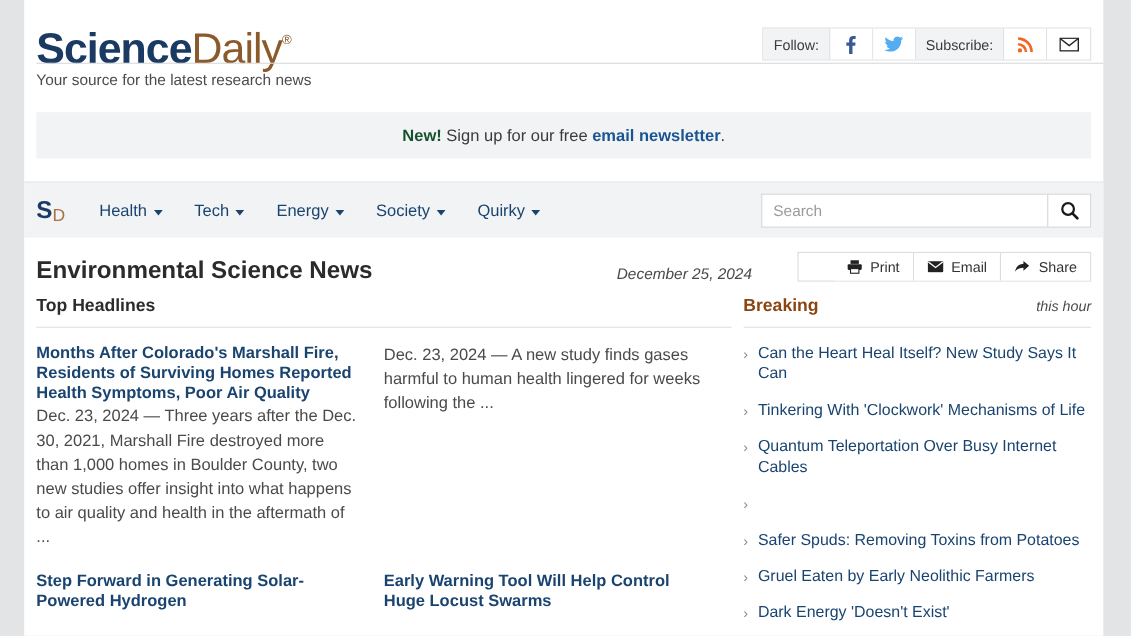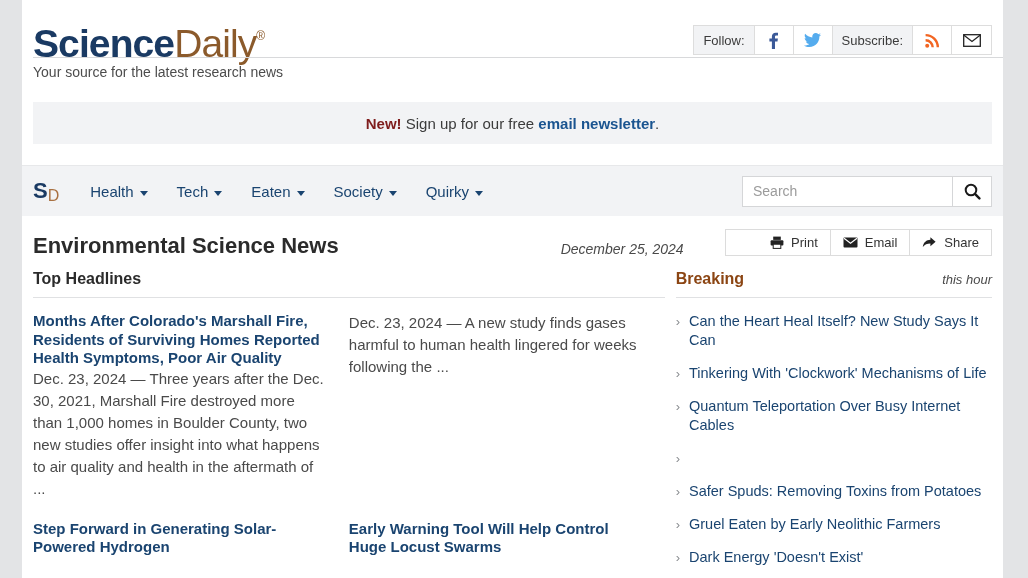--- a/index.html
+++ b/index.html
@@ -119,21 +119,21 @@
   .newsletter {
     margin: 7px 11px 0 11px;
     height: 42px;
     background: #f2f3f5;
     display: flex;
     align-items: center;
     justify-content: center;
     font-size: 15px;
     color: #3b3b3b;
   }
-  .newsletter b { color: #7f1d1d; }
+  .newsletter b { color: #14532d; }
   .newsletter a {
     color: #1a5490;
     font-weight: bold;
     text-decoration: none;
   }
 
   
   .navbar {
     margin-top: 21px;
     height: 51px;
@@ -179,21 +179,21 @@
     margin-left: 6px;
     position: relative;
     top: 2px;
   }
 
   
   .search-wrap {
     margin-left: auto;
     display: flex;
     height: 31px;
-    width: 250px;
+    width: 300px;
   }
   .search-input {
     flex: 1;
     border: 1px solid #d5d6d8;
     border-right: none;
     background: #ffffff;
     padding: 0 10px;
     font-size: 14px;
     font-family: "Liberation Sans", sans-serif;
     color: #333333;
@@ -389,21 +389,21 @@
       <div class="nav-items">
         <div class="nav-item">
           <span>Health</span>
           <span class="caret"></span>
         </div>
         <div class="nav-item">
           <span>Tech</span>
           <span class="caret"></span>
         </div>
         <div class="nav-item">
-          <span>Eaten</span>
+          <span>Energy</span>
           <span class="caret"></span>
         </div>
         <div class="nav-item">
           <span>Society</span>
           <span class="caret"></span>
         </div>
         <div class="nav-item">
           <span>Quirky</span>
           <span class="caret"></span>
         </div>

